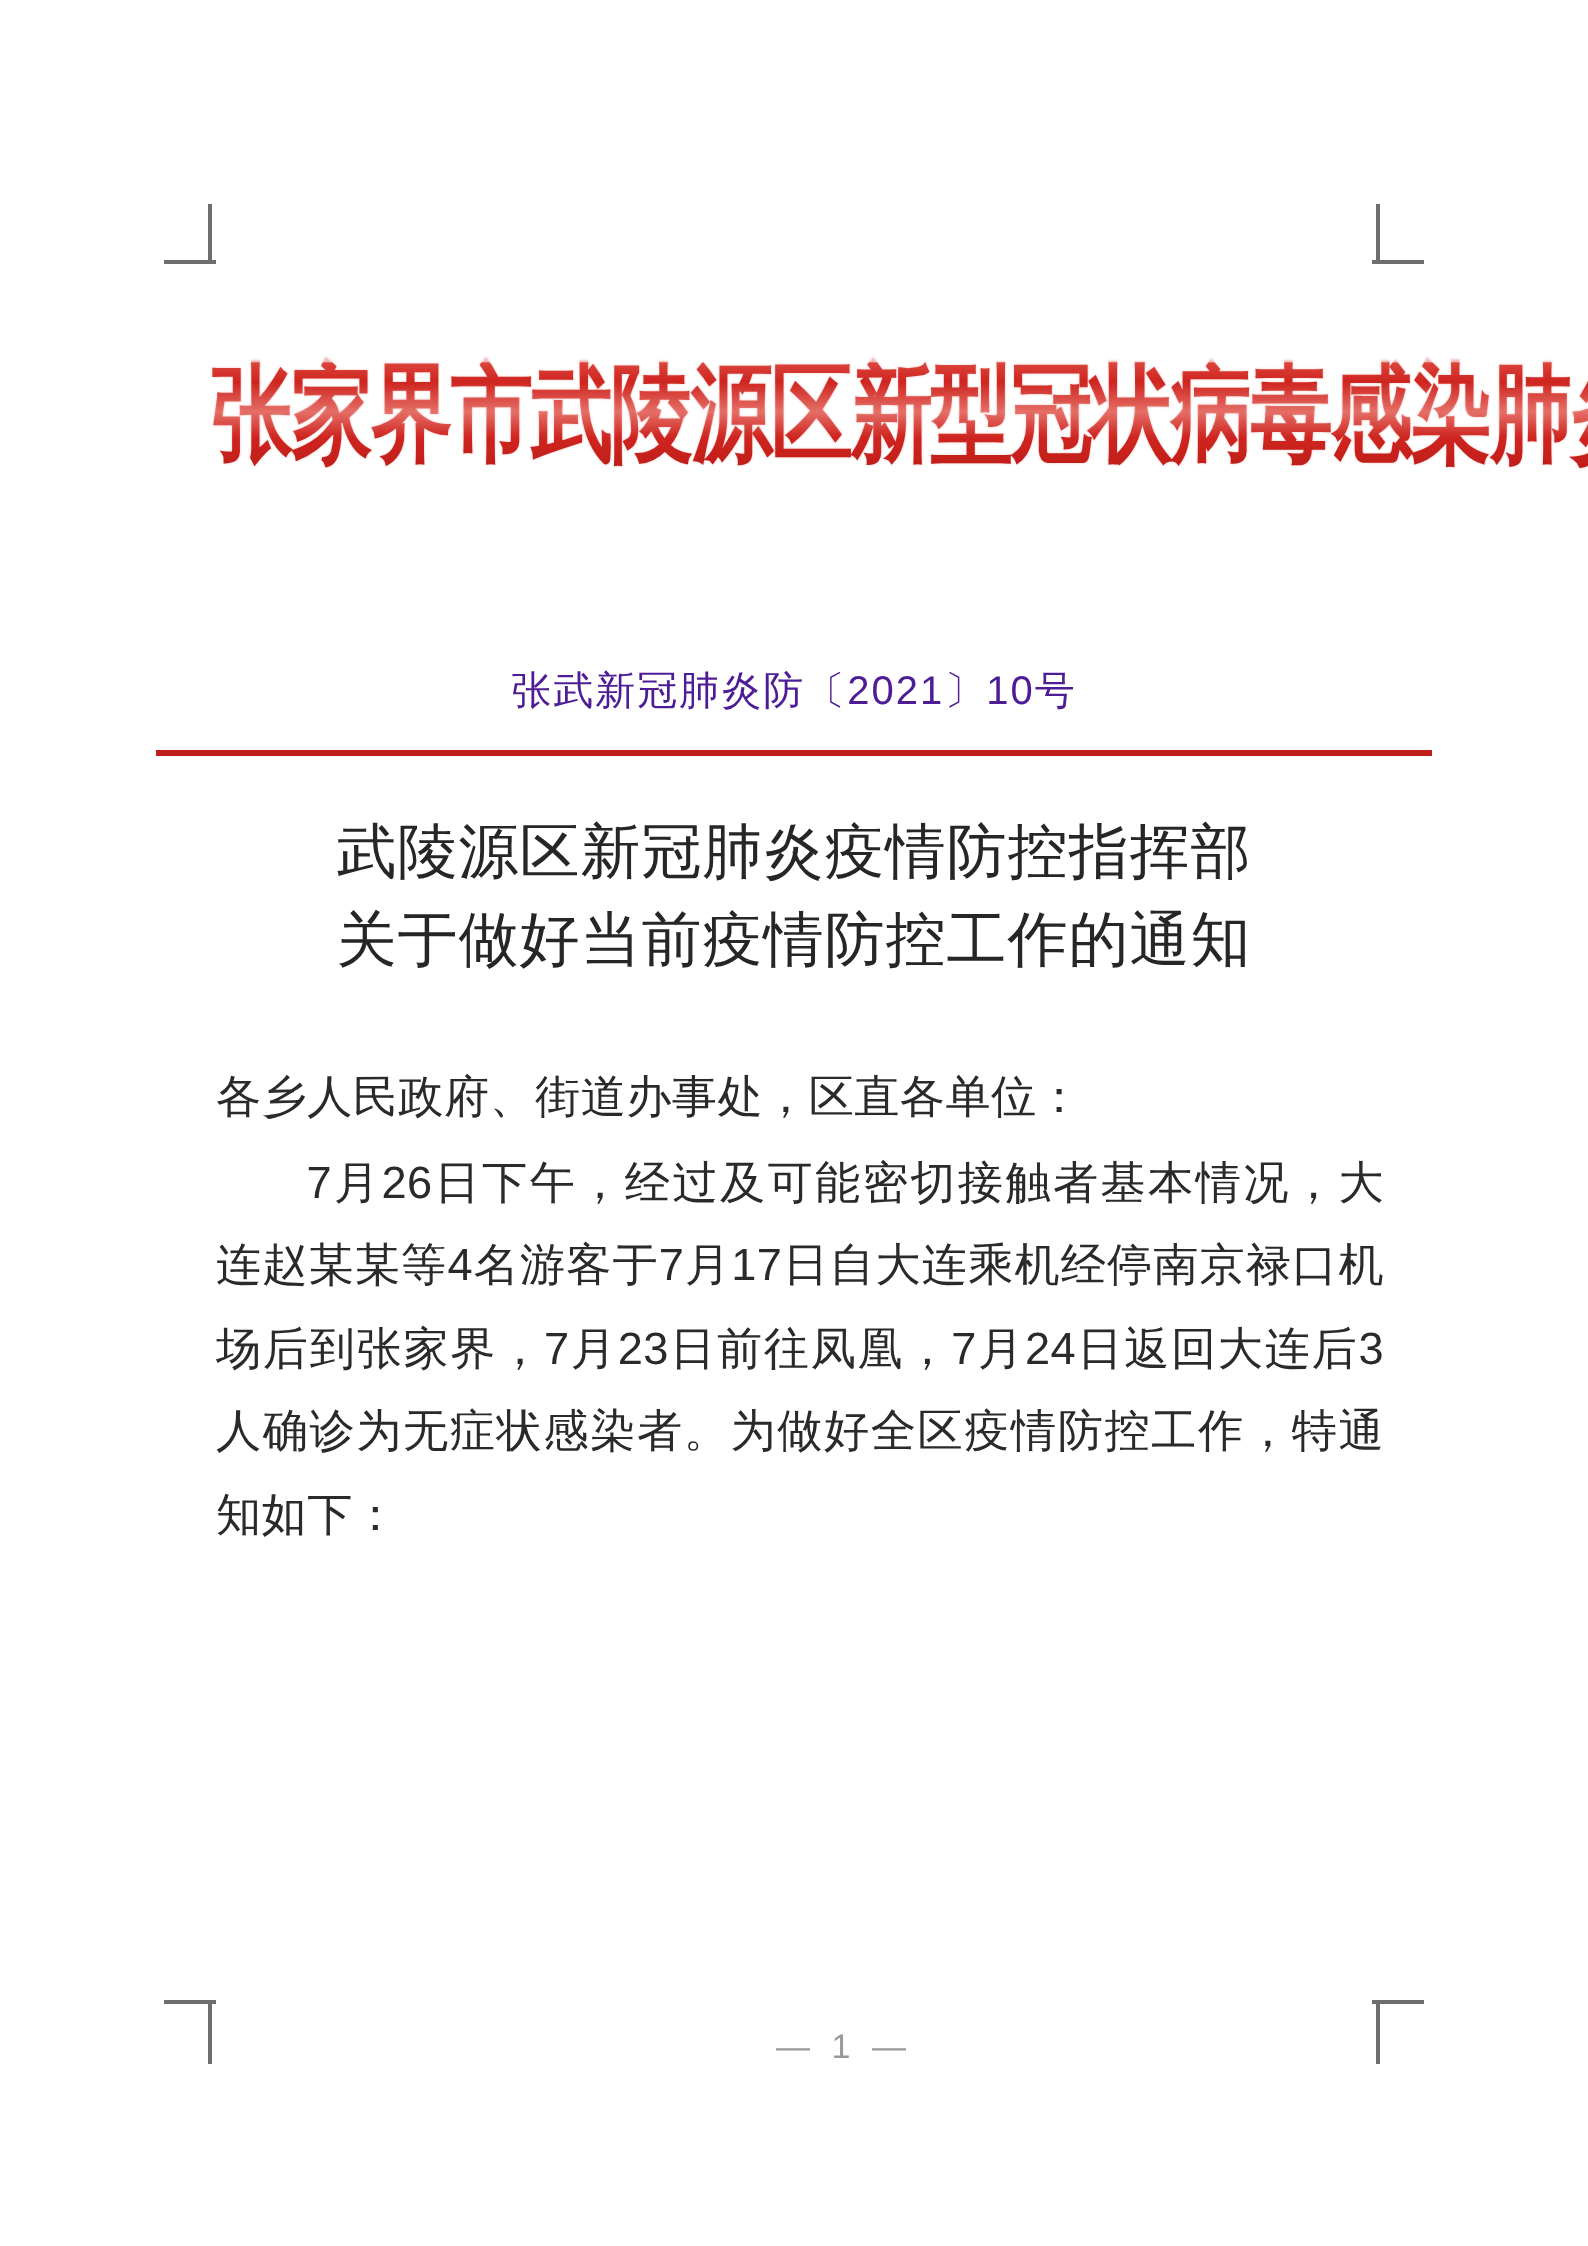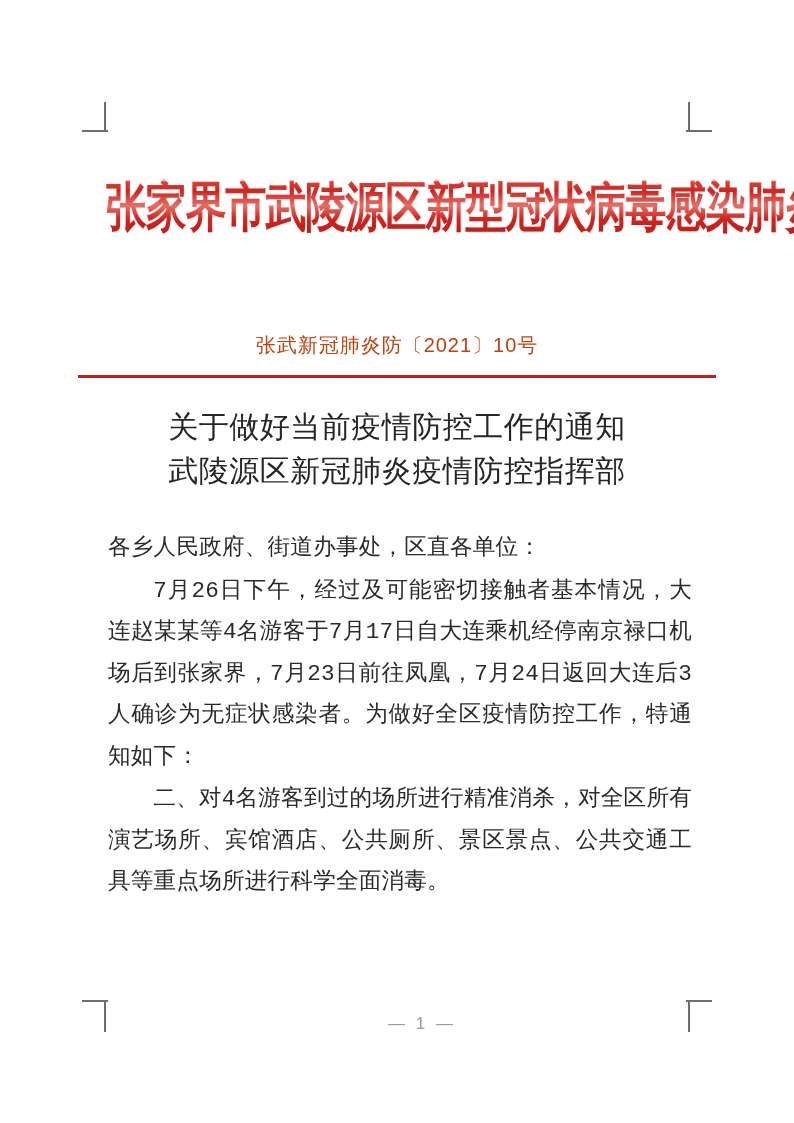--- a/index.html
+++ b/index.html
@@ -83,21 +83,21 @@
   }
 
   
   .docnum {
     position: absolute;
     left: 62px;
     top: 332px;
     width: 670px;
     text-align: center;
     font-size: 20px;
-    color: #c2410c;
+    color: #4c1d95;
     letter-spacing: 1px;
   }
 
   
   .red-rule {
     position: absolute;
     left: 78px;
     top: 375px;
     width: 638px;
     height: 3px;
@@ -126,21 +126,20 @@
     width: 584px;
   }
   .para {
     font-size: 22.6px;
     line-height: 41.5px;
     color: #2a2a2a;
     text-align: justify;
     text-justify: inter-ideograph;
     margin: 0 0 1px 0;
     letter-spacing: 0.2px;
-    font-family: Liberation Mono, monospace;
   }
   .para.indent { text-indent: 2em; }
 
   
   .page-number {
     position: absolute;
     left: 0;
     top: 1014px;
     width: 794px;
     text-align: center;
@@ -175,25 +174,24 @@
 
   <div class="masthead">
     <span class="masthead-text">张家界市武陵源区新型冠状病毒感染肺炎疫情防控工作指挥部文件</span>
   </div>
 
   <div class="docnum">张武新冠肺炎防〔2021〕10号</div>
 
   <div class="red-rule"></div>
 
   <div class="doc-title">
+    <span class="tline">武陵源区新冠肺炎疫情防控指挥部</span>
     <span class="tline">关于做好当前疫情防控工作的通知</span>
-    <span class="tline">武陵源区新冠肺炎疫情防控指挥部</span>
   </div>
 
   <div class="body-block">
     <p class="para">各乡人民政府、街道办事处，区直各单位：</p>
     <p class="para indent">7月26日下午，经过及可能密切接触者基本情况，大连赵某某等4名游客于7月17日自大连乘机经停南京禄口机场后到张家界，7月23日前往凤凰，7月24日返回大连后3人确诊为无症状感染者。为做好全区疫情防控工作，特通知如下：</p>
-    <p class="para indent">二、对4名游客到过的场所进行精准消杀，对全区所有演艺场所、宾馆酒店、公共厕所、景区景点、公共交通工具等重点场所进行科学全面消毒。</p>
   </div>
 
   <div class="page-number">— 1 —</div>
 
 </div>
 
 </body></html>

